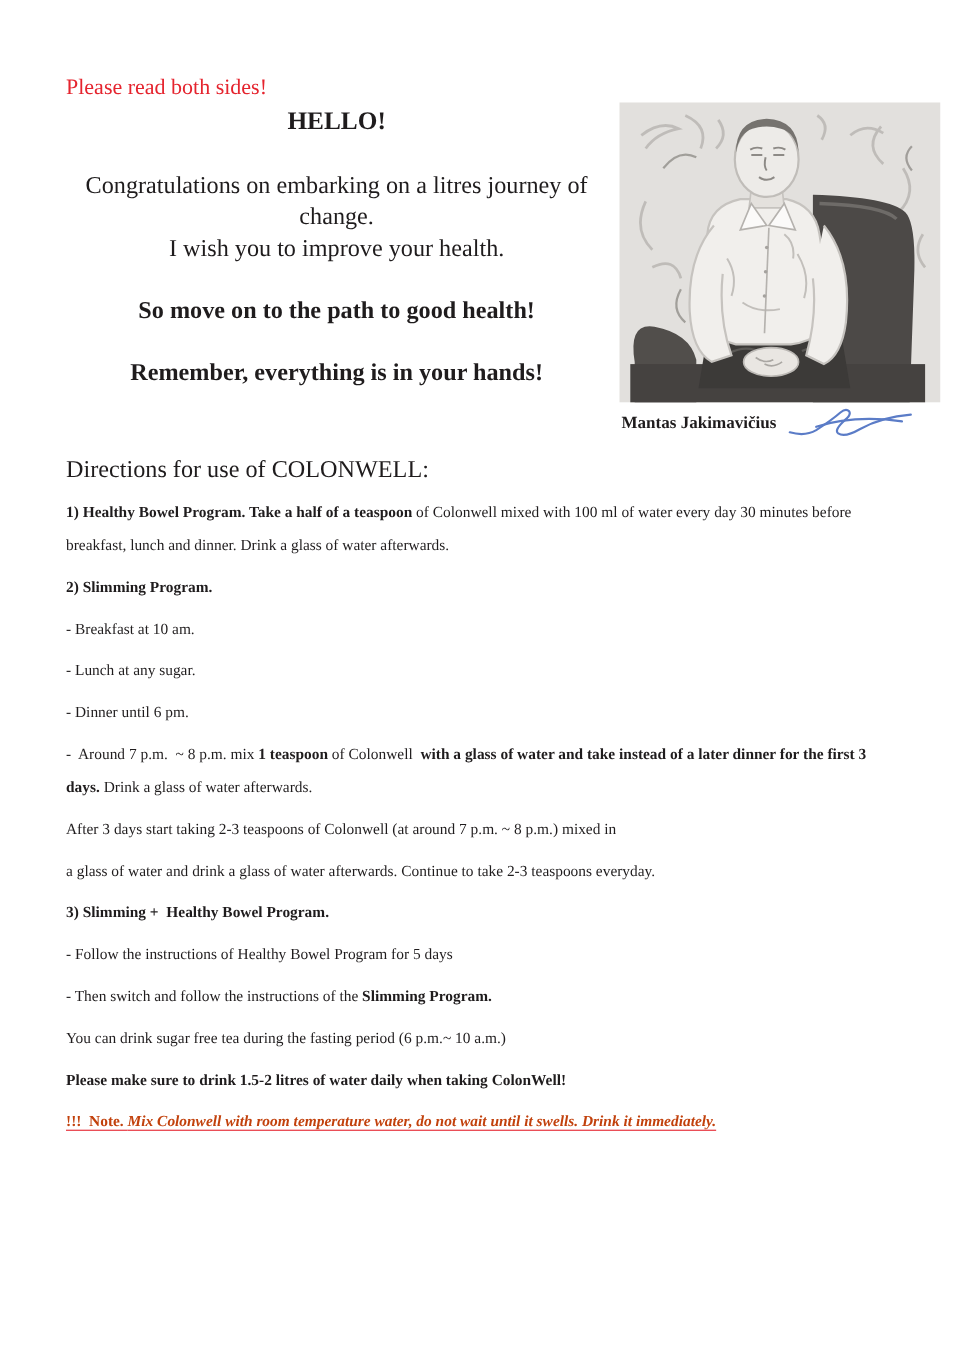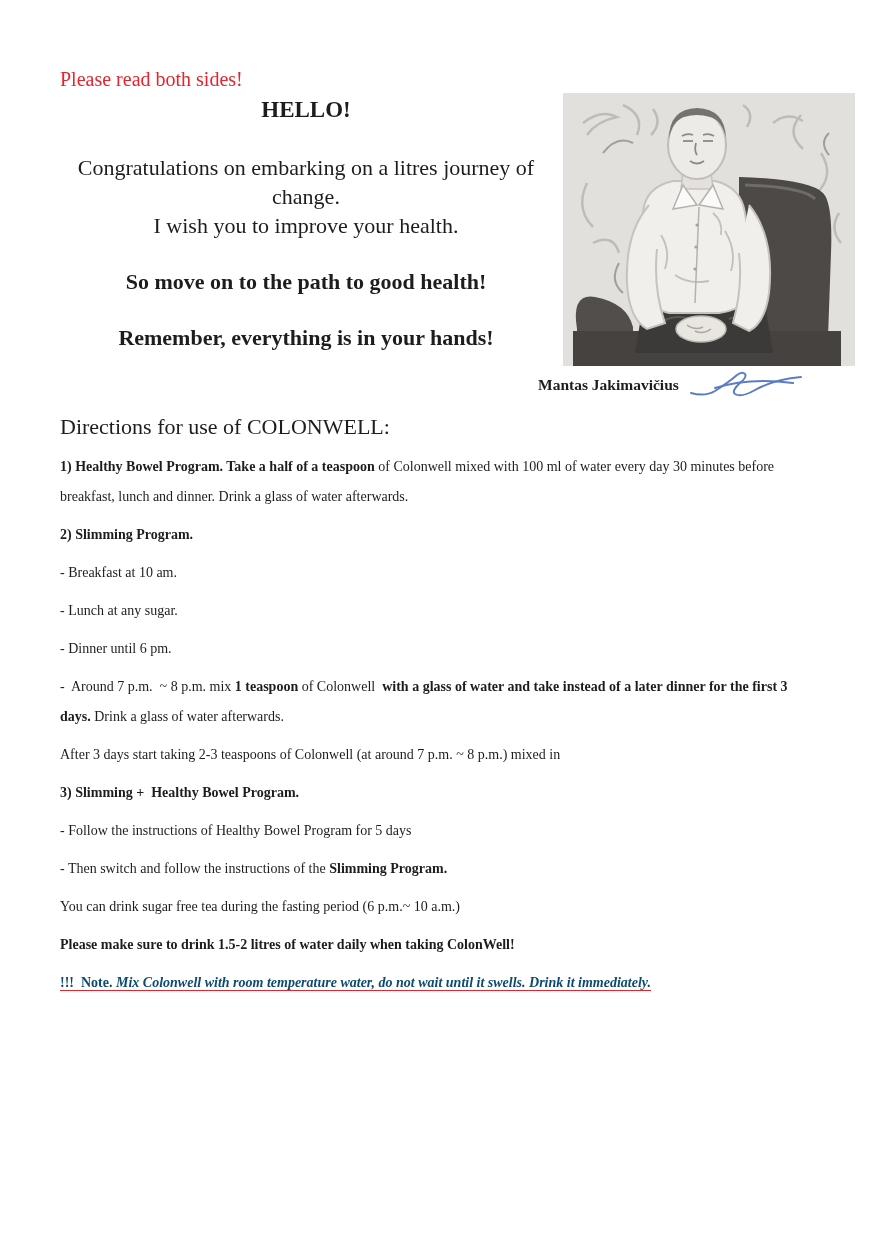--- a/index.html
+++ b/index.html
@@ -14,35 +14,35 @@
     font-size:20px;line-height:24px;color:#e5242e;
   }
   .left-col{
     position:absolute;left:66px;top:60px;width:480px;text-align:center;
   }
   .hello{font-size:23px;font-weight:bold;line-height:28px;}
   .intro{margin-top:29px;font-size:22px;line-height:29px;}
   .motto{margin-top:27px;font-size:22px;font-weight:bold;line-height:29px;}
   .portrait-box{position:absolute;left:563px;top:57px;width:292px;height:273px;}
   .caption-row{
-    position:absolute;left:538px;top:333px;width:300px;
+    position:absolute;left:565px;top:333px;width:300px;
     display:flex;align-items:flex-end;
   }
   .caption-name{font-size:15.5px;font-weight:bold;white-space:nowrap;padding-bottom:3px;}
   .sig{margin-left:4px;margin-bottom:-2px;}
   .main{padding:0 70px 0 60px;}
   .dir-heading{
     font-size:22px;font-weight:normal;line-height:30px;margin:0 0 10px 0;
   }
   .main p.para{
     margin:0 0 8px 0;font-size:14px;line-height:30px;white-space:pre-wrap;
   }
   .b{font-weight:bold;}
   .i{font-style:italic;margin-top:42px;}
-  .red{color:#0c4a6e;}
+  .red{color:#c2410c;}
   p.note-underline{
     color:#e5242e;font-weight:bold;
     text-decoration:underline;text-underline-offset:3px;
   }
 </style>
 </head>
 <body>
 
 <div class="header">
   <div class="read-note">Please read both sides!</div>
@@ -133,20 +133,21 @@
 <div class="main">
   <p class="dir-heading">Directions for use of COLONWELL:</p>
   <div>
       <p class="para"><span class="b">1) Healthy Bowel Program. Take a half of a teaspoon</span><span> of Colonwell mixed with 100 ml of water every day 30 minutes before breakfast, lunch and dinner. Drink a glass of water afterwards.</span></p>
       <p class="para"><span class="b">2) Slimming Program.</span></p>
       <p class="para"><span>- Breakfast at 10 am.</span></p>
       <p class="para"><span>- Lunch at any sugar.</span></p>
       <p class="para"><span>- Dinner until 6 pm.</span></p>
       <p class="para"><span>-  Around 7 p.m.  ~ 8 p.m. mix </span><span class="b">1 teaspoon</span><span> of Colonwell  </span><span class="b">with a glass of water and take instead of a later dinner for the first 3 days.</span><span> Drink a glass of water afterwards.</span></p>
       <p class="para"><span>After 3 days start taking 2-3 teaspoons of Colonwell (at around 7 p.m. ~ 8 p.m.) mixed in</span></p>
+      <p class="para"><span>a glass of water and drink a glass of water afterwards. Continue to take 2-3 teaspoons everyday.</span></p>
       <p class="para"><span class="b">3) Slimming +  Healthy Bowel Program.</span></p>
       <p class="para"><span>- Follow the instructions of Healthy Bowel Program for 5 days</span></p>
       <p class="para"><span>- Then switch and follow the instructions of the </span><span class="b">Slimming Program.</span></p>
       <p class="para"><span>You can drink sugar free tea during the fasting period (6 p.m.~ 10 a.m.)</span></p>
       <p class="para"><span class="b">Please make sure to drink 1.5-2 litres of water daily when taking ColonWell!</span></p>
       <p class="para note-underline"><span class="b red">!!!  Note. </span><span class="b i red">Mix Colonwell with room temperature water, do not wait until it swells. Drink it immediately.</span></p>
     </div>
 </div>
 
 </body></html>

